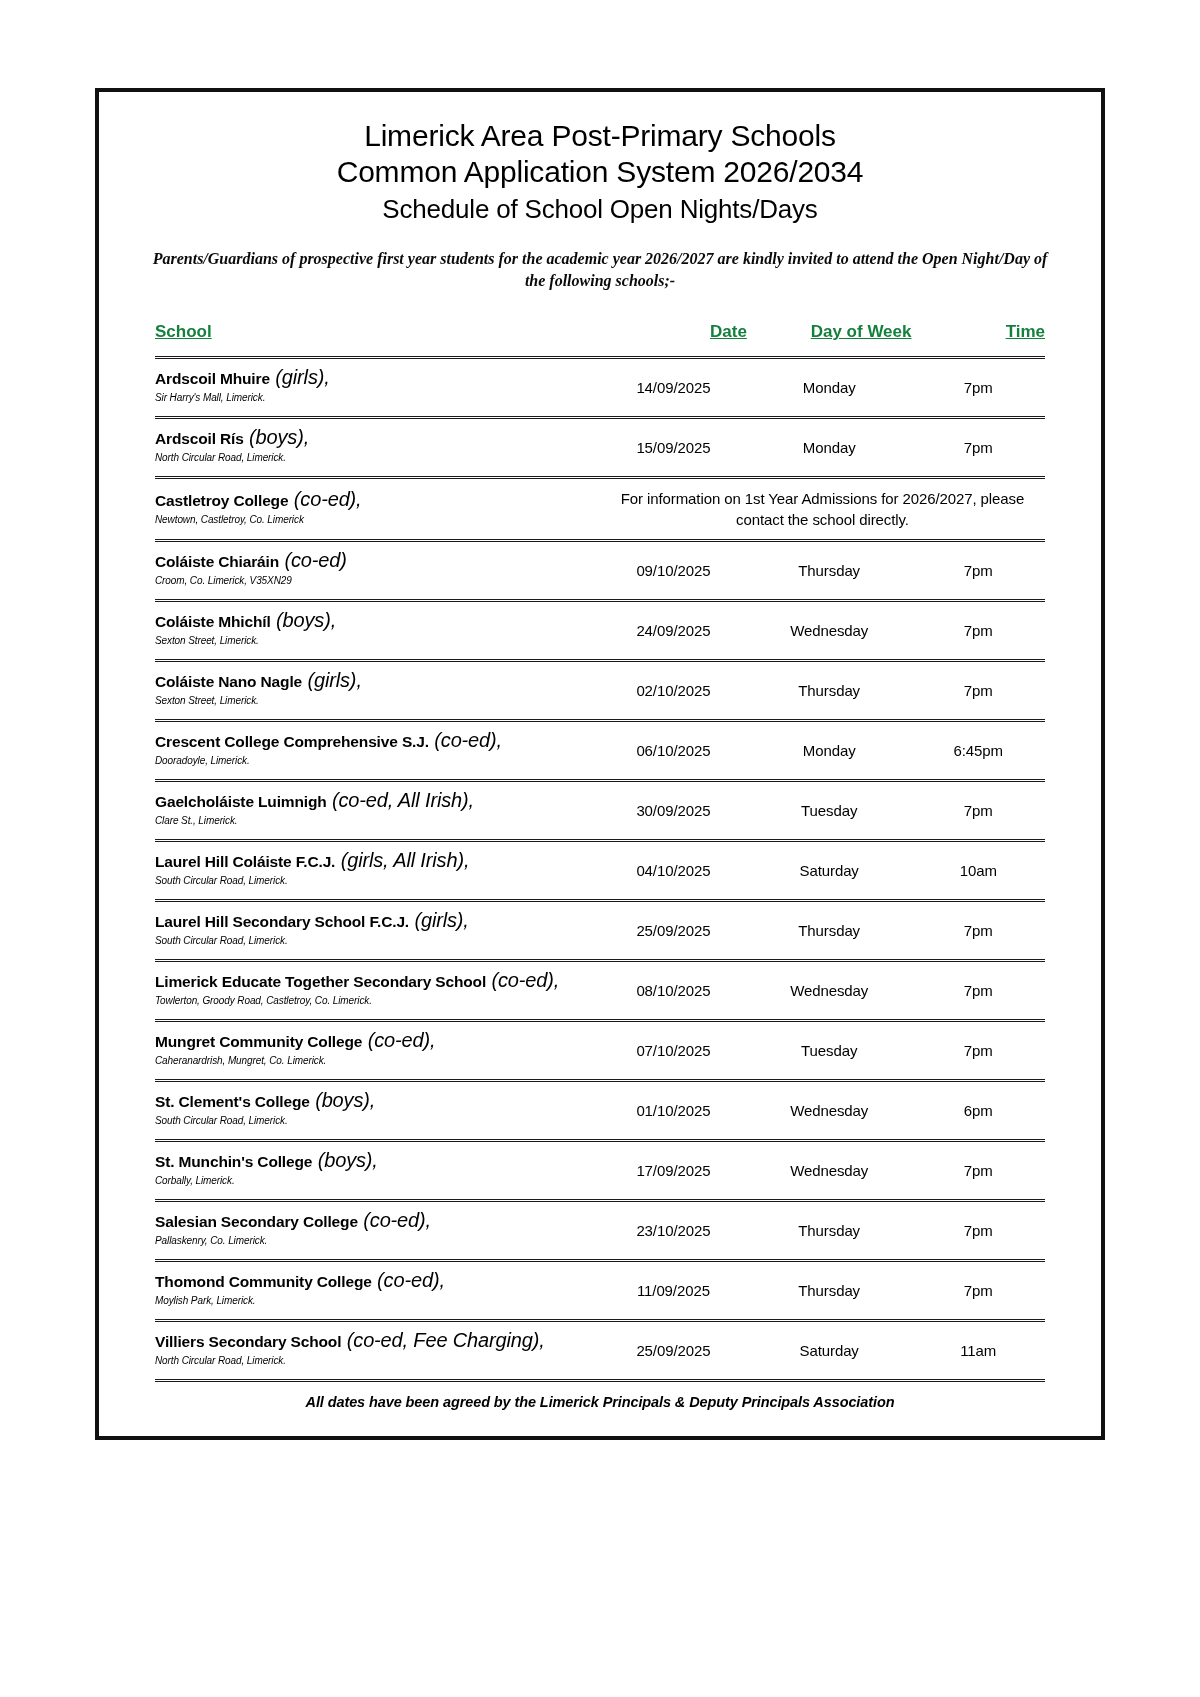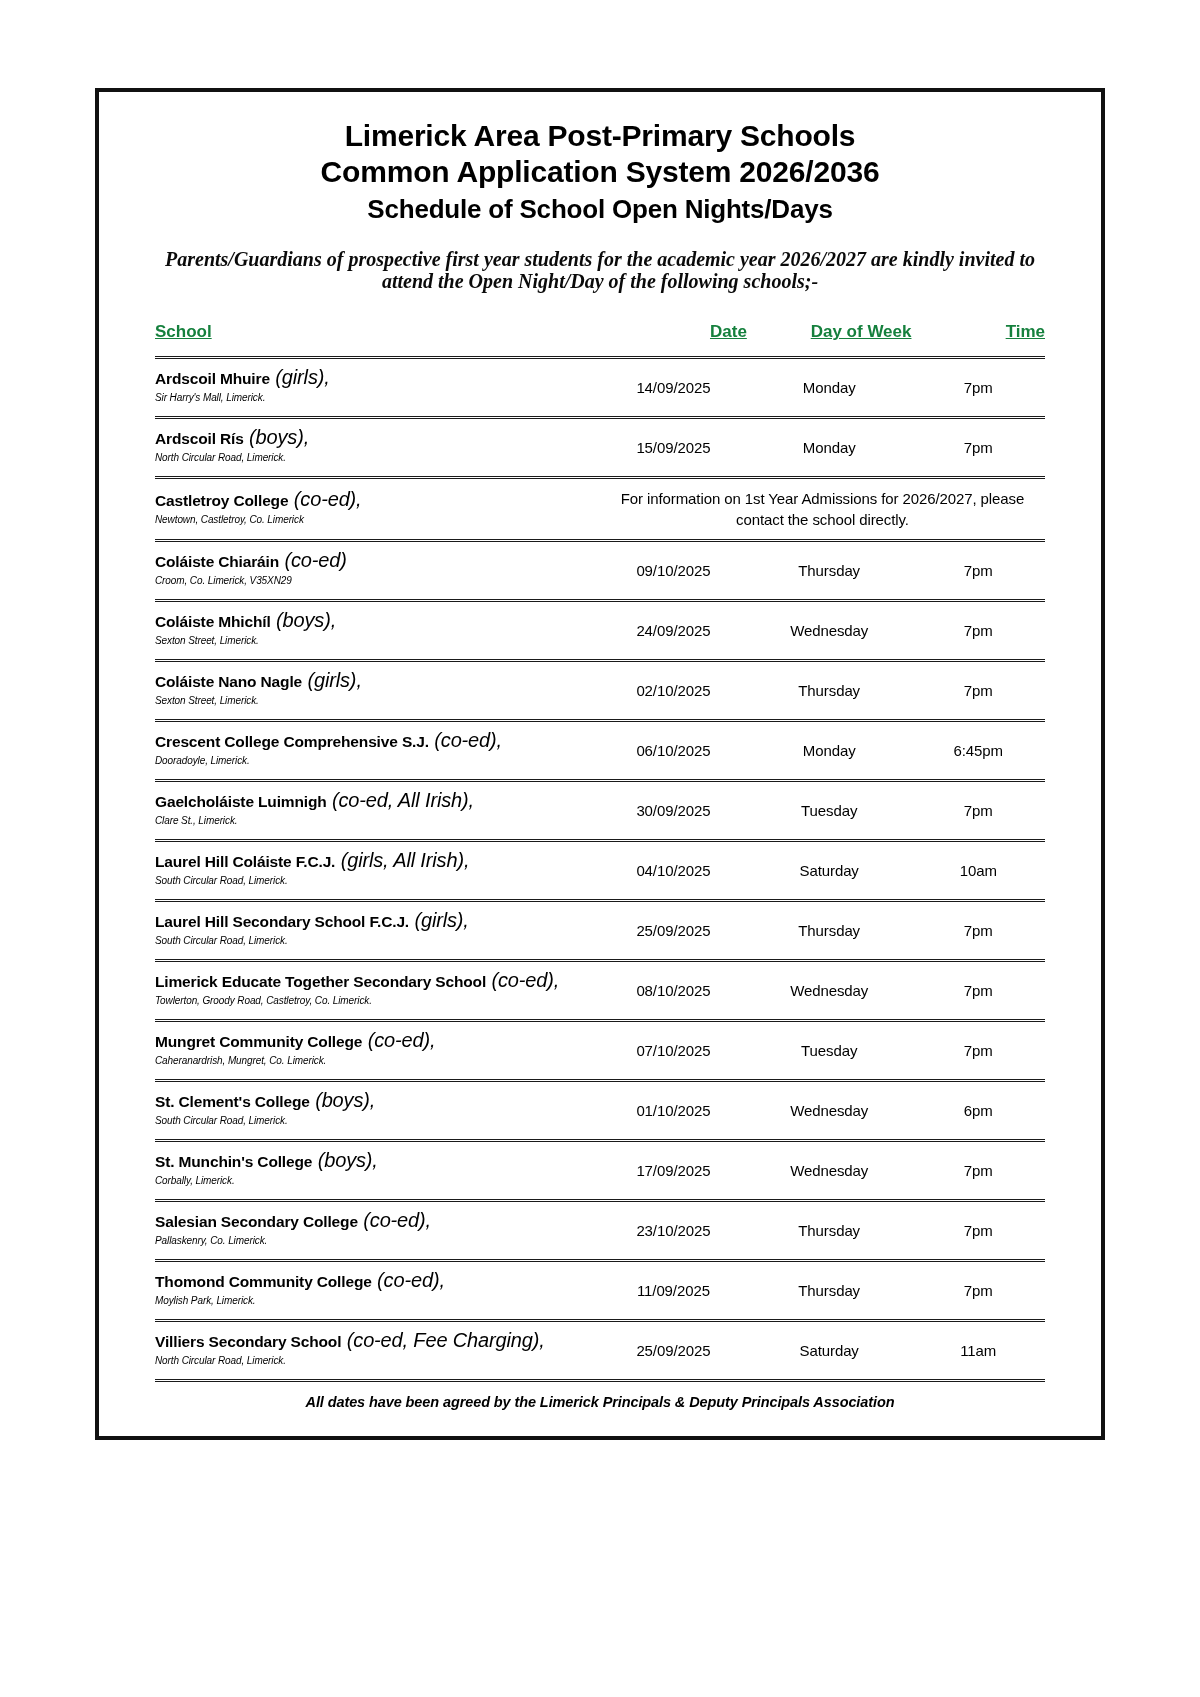--- a/index.html
+++ b/index.html
@@ -30,34 +30,34 @@
     padding: 22px 28px 10px 28px;
   }
 
   
   .title-block {
     text-align: center;
     margin-top: 4px;
   }
   .title-line {
     font-family: "Liberation Sans", sans-serif;
-    font-weight: bold;
+    font-weight: normal;
     letter-spacing: -0.2px;
     color: #000;
   }
   .title-line-1 { font-size: 30px; line-height: 36px; }
   .title-line-2 { font-size: 30px; line-height: 36px; }
   .title-line-3 { font-size: 26px; line-height: 34px; margin-top: 2px; }
 
   
   .intro {
     font-family: "Liberation Serif", serif;
     font-style: italic;
     font-weight: bold;
-    font-size: 20px;
+    font-size: 16px;
     line-height: 22px;
     text-align: center;
     margin: 22px 22px 0 22px;
     color: #0a0a0a;
   }
 
   
   .table-wrap {
     margin: 30px 28px 0 28px;
   }
@@ -141,21 +141,21 @@
   }
 </style>
 </head>
 <body>
 
 <div class="page">
   <div class="page-inner">
 
     <div class="title-block">
       <div class="title-line title-line-1">Limerick Area Post-Primary Schools</div>
-      <div class="title-line title-line-2">Common Application System 2026/2036</div>
+      <div class="title-line title-line-2">Common Application System 2026/2034</div>
       <div class="title-line title-line-3">Schedule of School Open Nights/Days</div>
     </div>
 
     <div class="intro">Parents/Guardians of prospective first year students for the academic year 2026/2027 are kindly invited to attend the Open Night/Day of the following schools;-</div>
 
     <div class="table-wrap">
       <table class="schedule">
         <colgroup>
           <col class="c-school">
           <col class="c-date">

